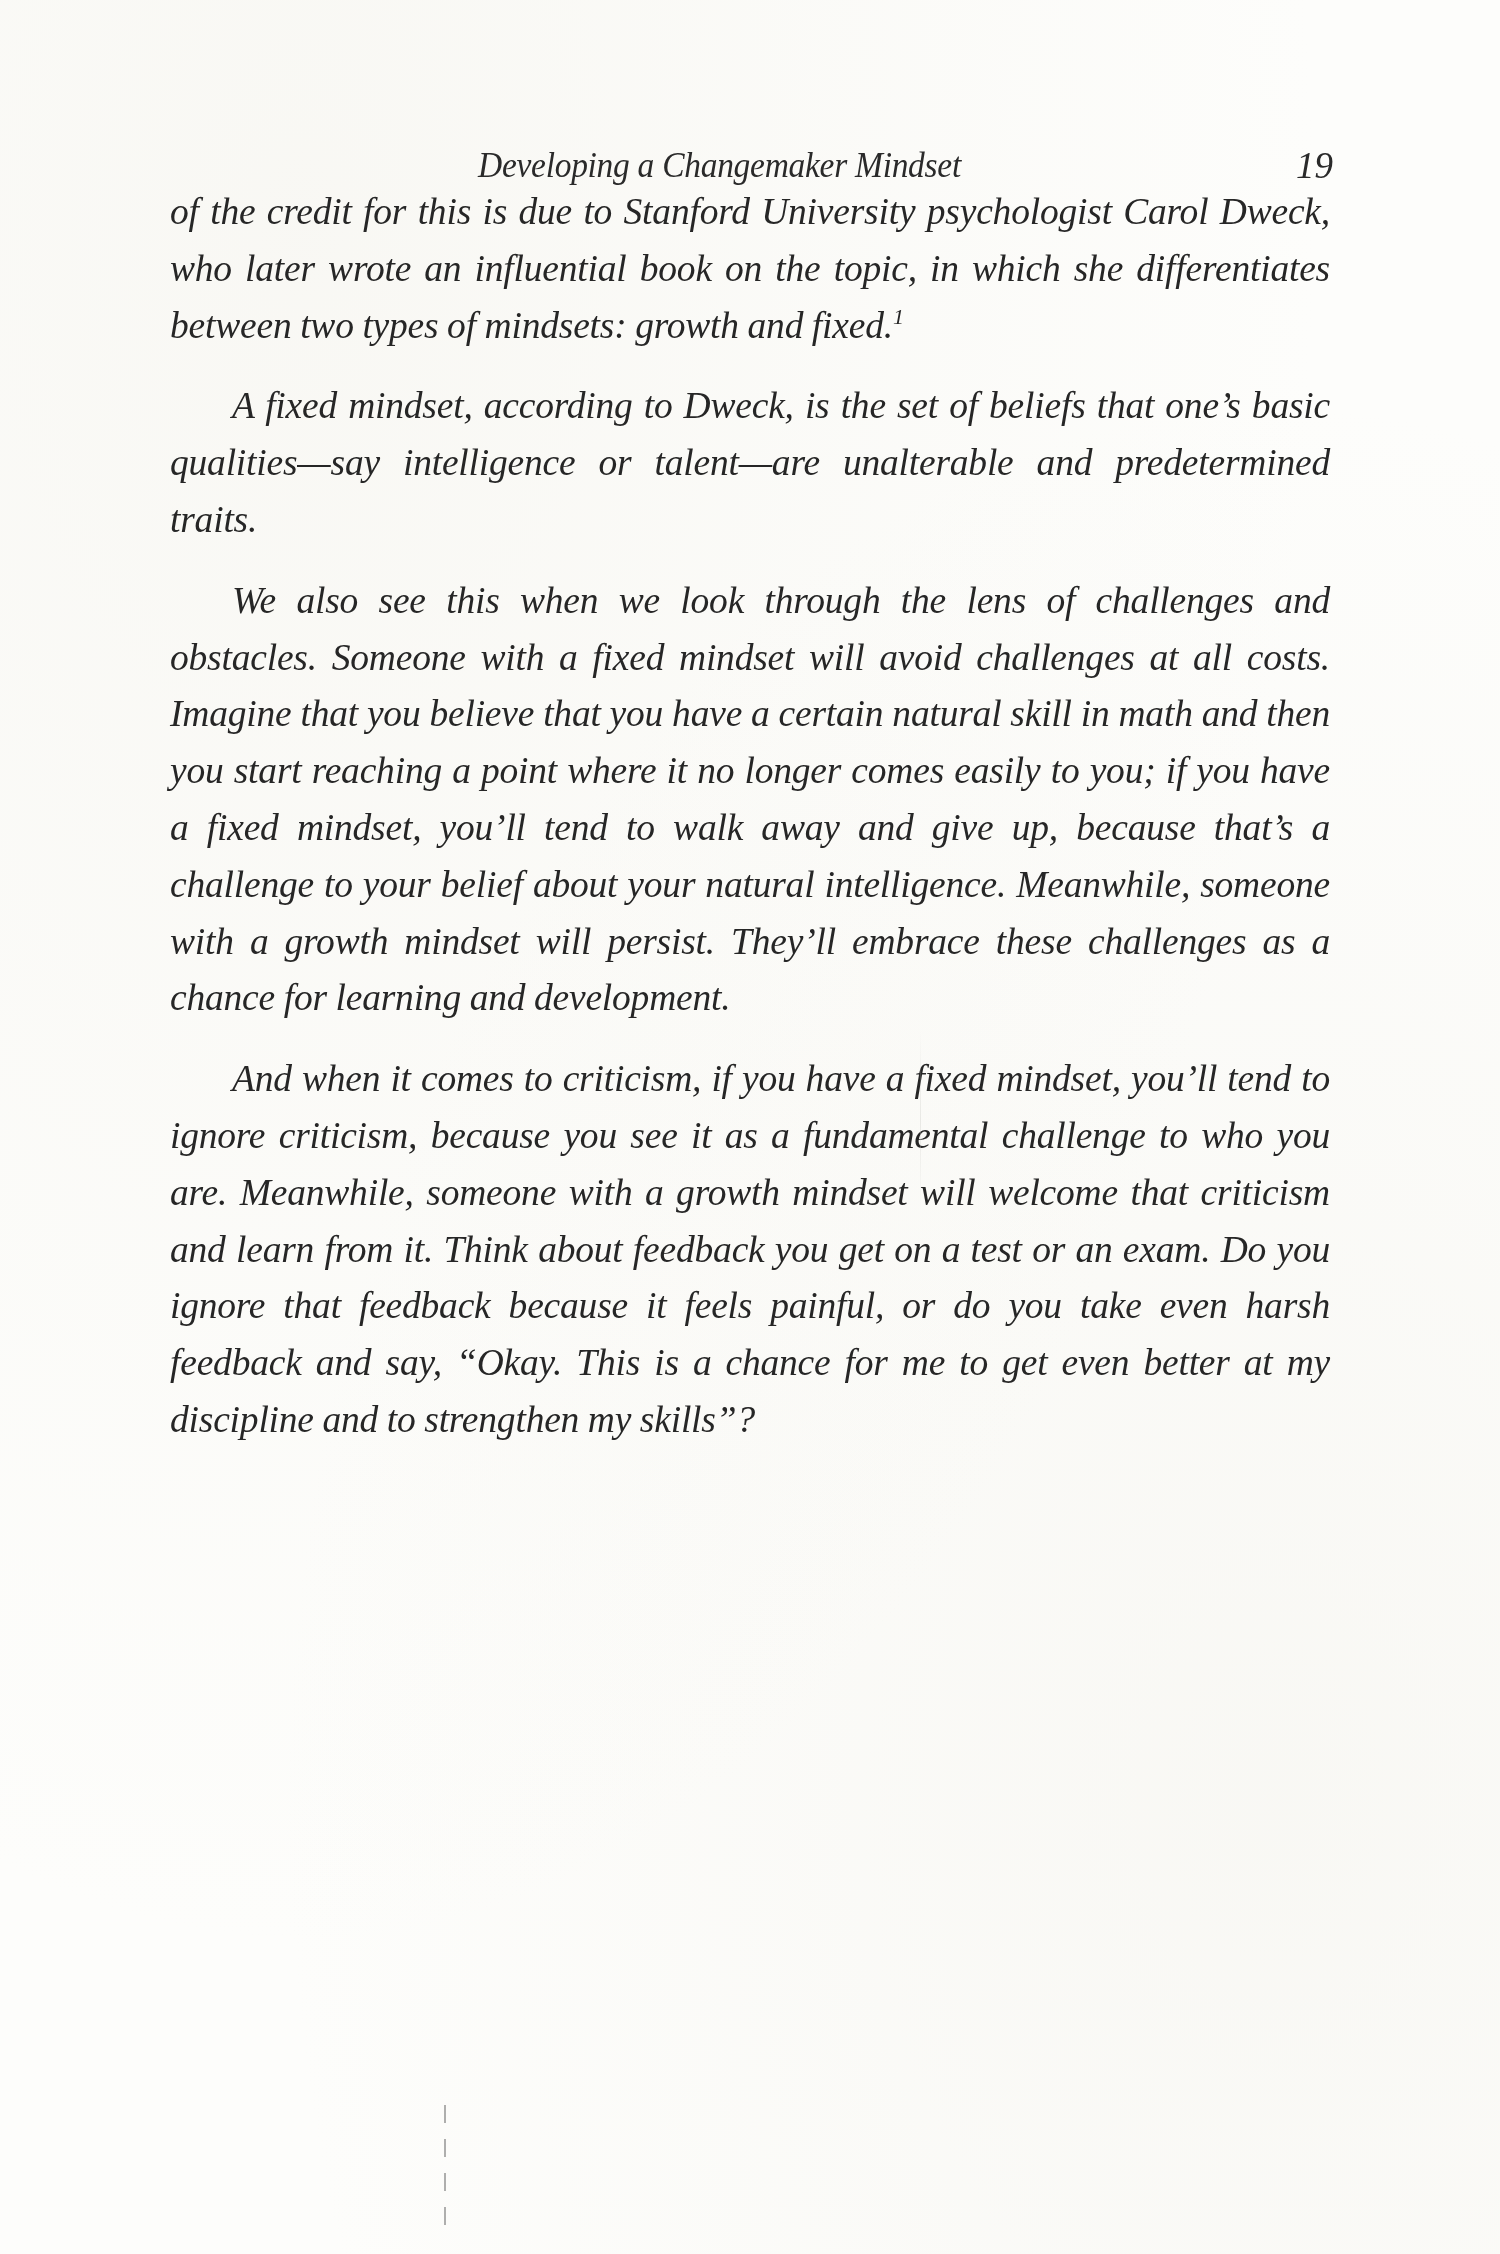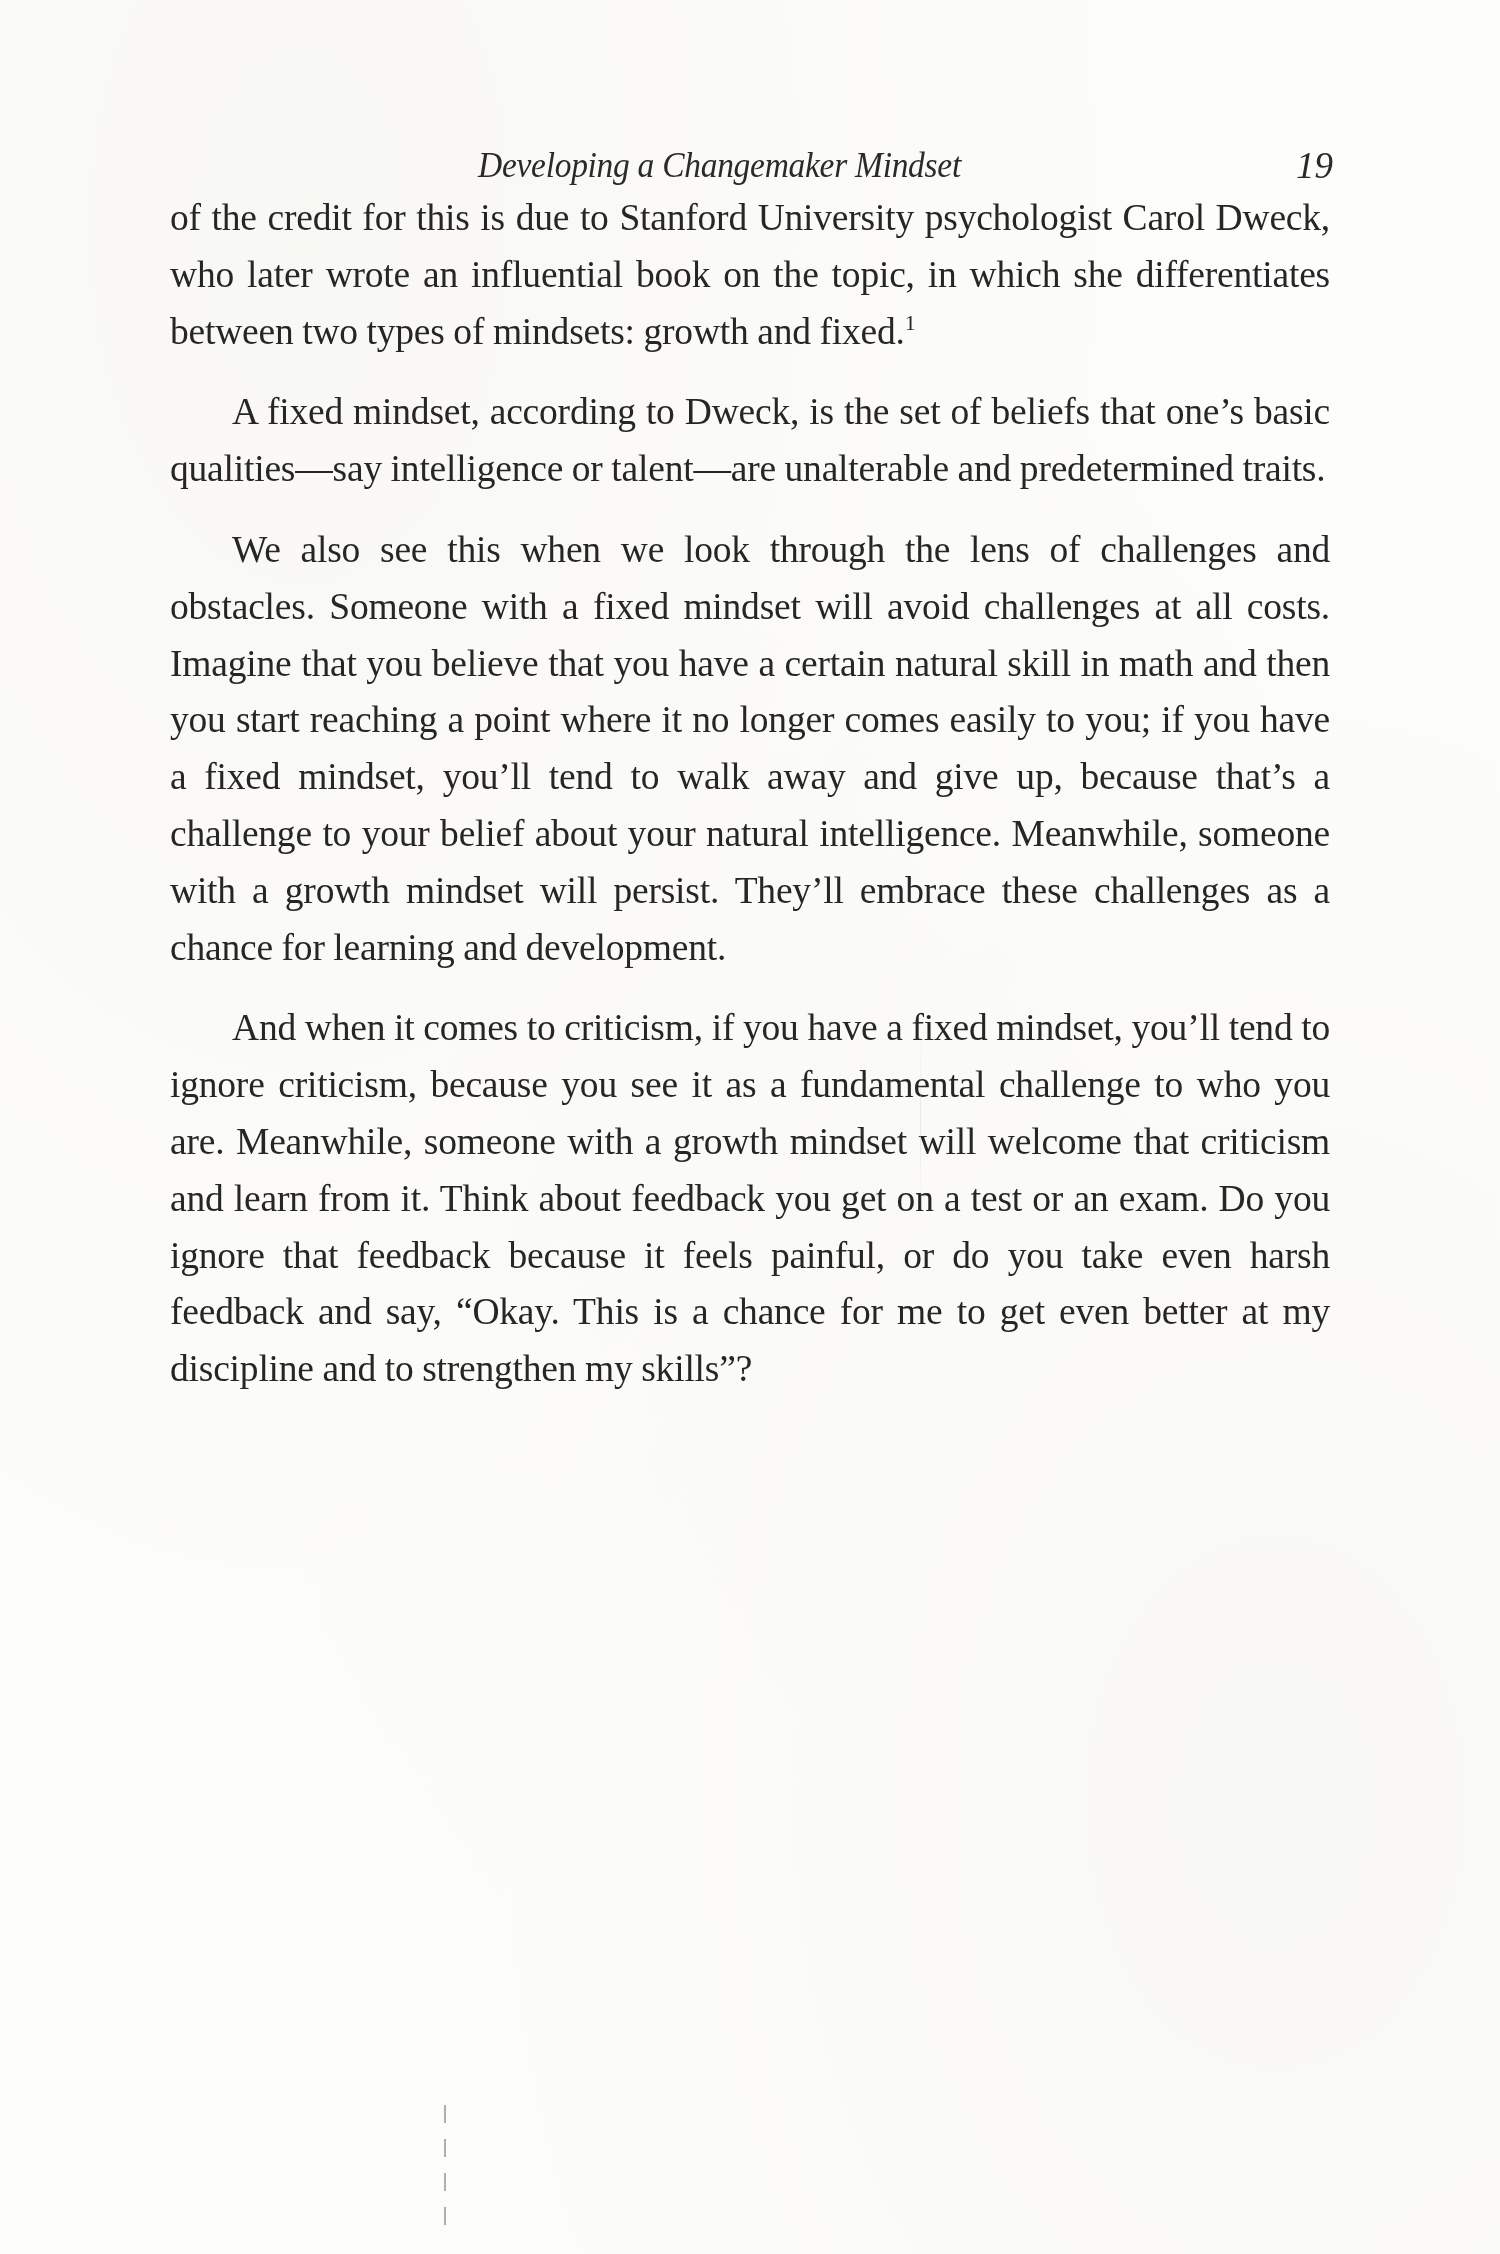--- a/index.html
+++ b/index.html
@@ -34,28 +34,29 @@
   }
   .page-number {
     position: absolute;
     left: 1296px; top: 0;
     font-size: 37px;
     color: #2a2a2a;
     font-style: italic;
   }
   .body-text {
     position: absolute;
-    left: 170px; top: 190px;
+    left: 170px; top: 184px;
     width: 1160px;
     font-size: 37.5px;
     line-height: 56.8px;
     text-align: justify;
     hyphens: manual;
     letter-spacing: -0.2px;
     word-spacing: -0.5px;
+    font-style: italic;
   }
   .body-text p { margin: 0; text-indent: 0; }
   .body-text p.indent { text-indent: 62px; margin-top: 24px; }
   sup.fnref { font-size: 22px; line-height: 0; vertical-align: 14px; }
   .scan-mark {
     position: absolute;
     left: 444px; top: 2105px;
     width: 2px; height: 120px;
     background: repeating-linear-gradient(to bottom, rgba(110,110,110,0.55) 0 18px, transparent 18px 34px);
   }

